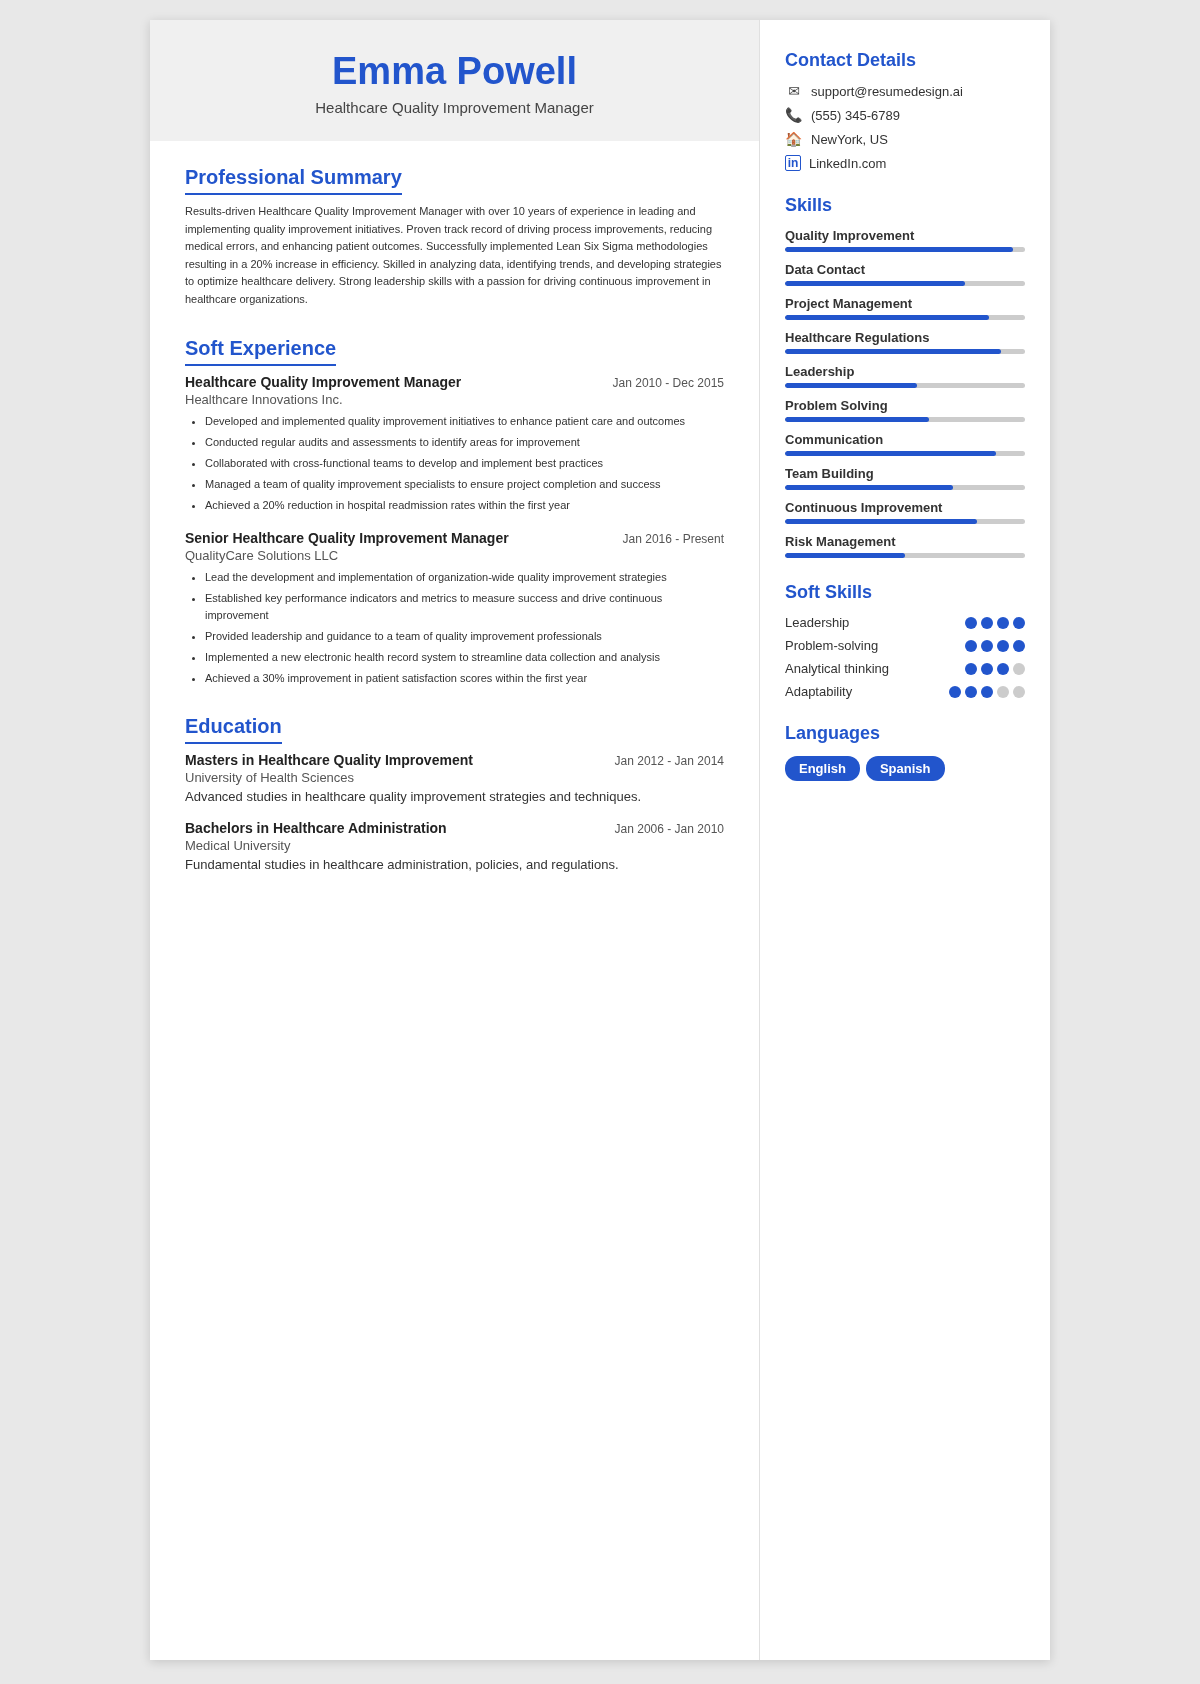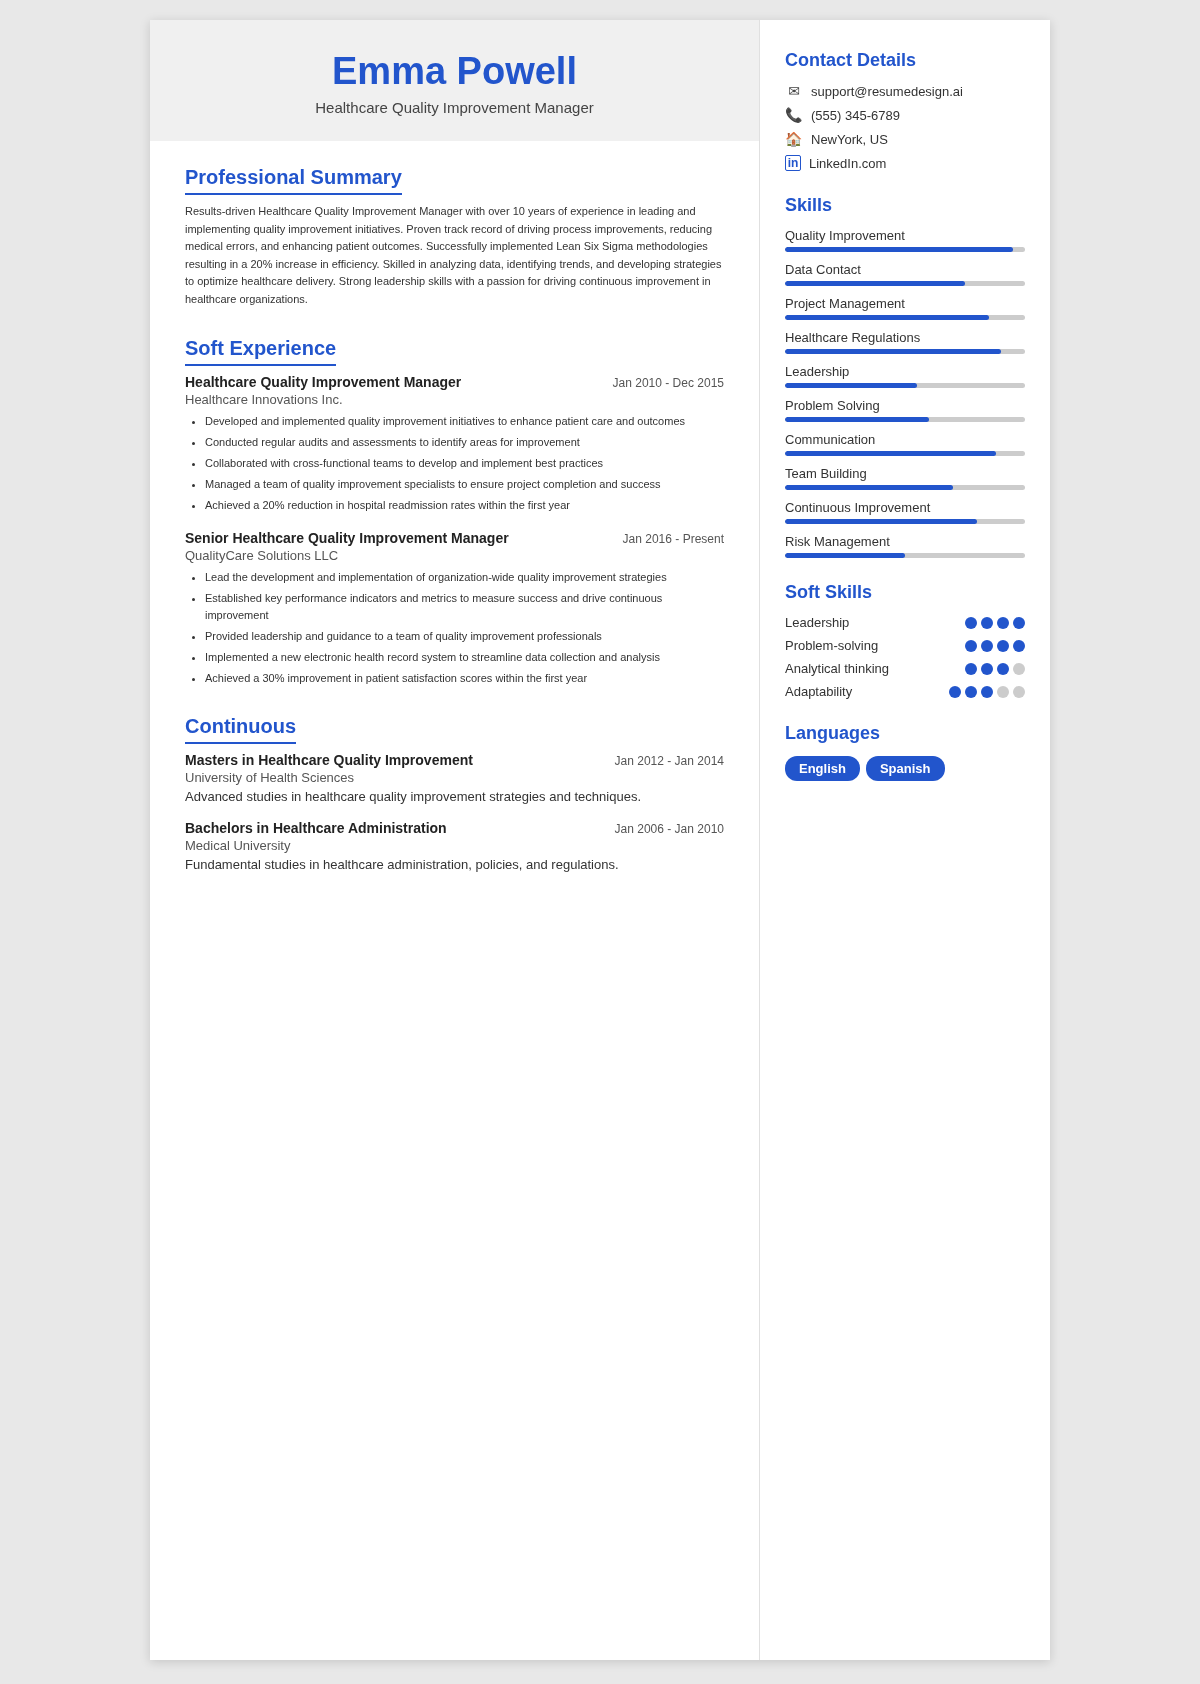--- a/index.html
+++ b/index.html
@@ -143,20 +143,21 @@
     }
     .contact-icon {
       font-size: 14px;
       color: #444;
       width: 18px;
       text-align: center;
     }
     
     .skill-item {
       margin-bottom: 10px;
+      font-weight: bold;
     }
     .skill-name {
       font-size: 13px;
       color: #333;
       margin-bottom: 4px;
     }
     .skill-bar-bg {
       width: 100%;
       height: 5px;
       background: #ccc;
@@ -255,21 +256,21 @@
           <li>Lead the development and implementation of organization-wide quality improvement strategies</li>
           <li>Established key performance indicators and metrics to measure success and drive continuous improvement</li>
           <li>Provided leadership and guidance to a team of quality improvement professionals</li>
           <li>Implemented a new electronic health record system to streamline data collection and analysis</li>
           <li>Achieved a 30% improvement in patient satisfaction scores within the first year</li>
         </ul>
       </div>
     </div>
 
     <div class="section">
-      <div class="section-title">Continuous</div>
+      <div class="section-title">Education</div>
 
       <div>
         <div class="edu-header">
           <span class="edu-degree">Masters in Healthcare Quality Improvement</span>
           <span class="edu-date">Jan 2012 - Jan 2014</span>
         </div>
         <div class="edu-school">University of Health Sciences</div>
         <div class="edu-desc">Advanced studies in healthcare quality improvement strategies and techniques.</div>
       </div>
 

